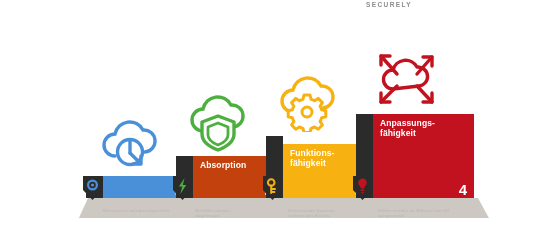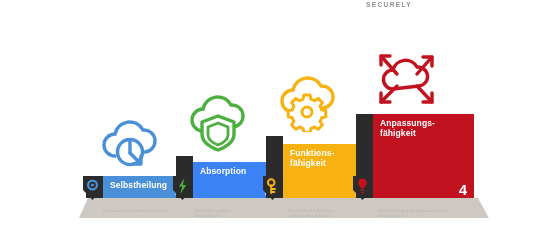--- a/index.html
+++ b/index.html
@@ -89,21 +89,20 @@
 
   <div class="step" style="left:86px;bottom:20px;width:104px;">
 
     <div class="side" style="left:0;height:22px;">
       <svg width="17" height="22" viewBox="0 0 17 22">
           <polygon points="0,6 17,0 17,22 0,22" fill="#2b2b2b"></polygon>
         </svg>
     </div>
 
     <div class="face" style="left:17px;width:87px;height:22px;background:#4a90d9;">
-      <div class="step-label">Selbstheilung</div>
       <div class="step-num">1</div>
     </div>
 
     <div class="icon-holder" style="bottom:26px;left:42px;">
       <svg width="62" height="56" viewBox="0 0 62 56">
         <path d="M18 40 A11 11 0 0 1 18 18 A15 15 0 0 1 46 14 A11 11 0 0 1 48 36" fill="none" stroke="#4a90d9" stroke-width="3.4" stroke-linecap="round"></path>
         <circle cx="33" cy="36" r="12.5" fill="none" stroke="#4a90d9" stroke-width="3.4"></circle>
         <path d="M33 24 L33 37" fill="none" stroke="#4a90d9" stroke-width="3.4" stroke-linecap="round"></path>
         <path d="M33 37 L42 46" fill="none" stroke="#4a90d9" stroke-width="3.4" stroke-linecap="round"></path>
         <path d="M36 48 L44 48 L44 40" fill="none" stroke="#4a90d9" stroke-width="3.4" stroke-linecap="round" stroke-linejoin="round"></path>
@@ -119,21 +118,21 @@
     </div>
   </div>
   <div class="caption" style="left:103px;width:92px;">Ressourcen werden eingestellt</div>
 
   <div class="step" style="left:176px;bottom:20px;width:104px;">
     <div class="side" style="left:0;height:42px;">
       <svg width="17" height="42" viewBox="0 0 17 42">
           <polygon points="0,6 17,0 17,42 0,42" fill="#2b2b2b"></polygon>
         </svg>
     </div>
-    <div class="face" style="left:17px;width:87px;height:36px;background:#3b82f6;">
+    <div class="face" style="left:17px;width:87px;height:42px;background:#c2410c;">
       <div class="step-label">Absorption</div>
       <div class="step-num">2</div>
     </div>
     <div class="icon-holder" style="bottom:46px;left:42px;">
       <svg width="62" height="58" viewBox="0 0 62 58">
         <path d="M16 37 A11 11 0 0 1 16 15 A15 15 0 0 1 44 11 A11 11 0 0 1 46 33" fill="none" stroke="#4caf3f" stroke-width="3.4" stroke-linecap="round"></path>
         <path d="M31 22 L47 28 L47 40 C47 48 39 53 31 56 C23 53 15 48 15 40 L15 28 Z" fill="#ffffff" stroke="#4caf3f" stroke-width="3.4" stroke-linejoin="round"></path>
         <path d="M31 29 L41 33 L41 41 C41 46 36 49 31 51 C26 49 21 46 21 41 L21 33 Z" fill="none" stroke="#4caf3f" stroke-width="2.8" stroke-linejoin="round"></path>
       </svg>
     </div>

